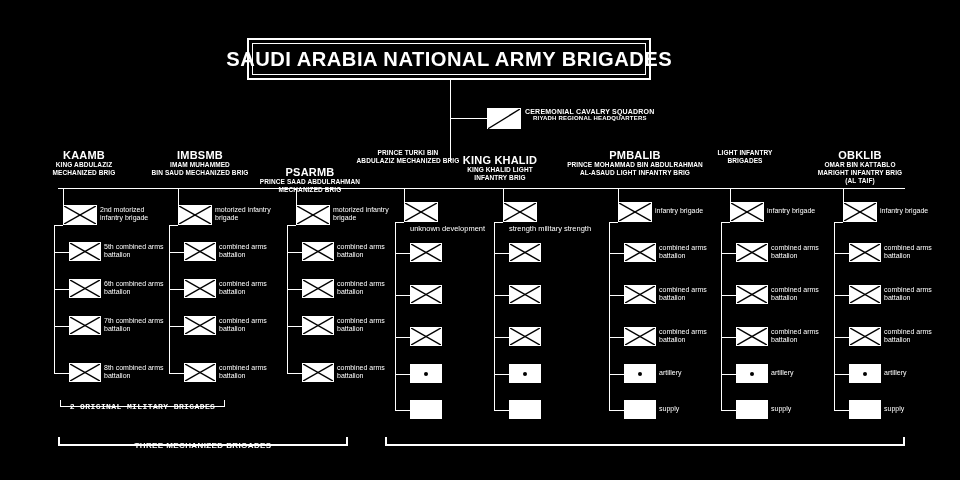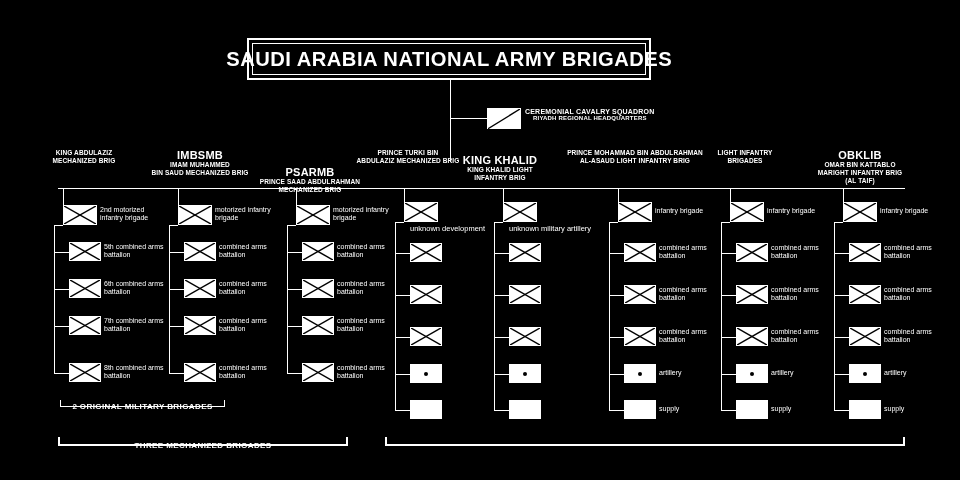--- a/index.html
+++ b/index.html
@@ -78,20 +78,21 @@
       <line x1="0" y1="21" x2="34" y2="0" stroke="#000000" stroke-width="1.4"></line>
     </svg>
   </div>
   <div class="cer-label">
     <div class="cer-l1">CEREMONIAL CAVALRY SQUADRON</div>
     <div class="cer-l2">RIYADH REGIONAL HEADQUARTERS</div>
   </div>
 
   <div id="headers">
       <div class="col-head" style="left:4px;top:149px;width:160px;">
+        <div class="col-abbr">KAAMB</div>
         <div class="col-sub">
           <div>KING ABDULAZIZ</div>
           <div>MECHANIZED BRIG</div>
         </div>
       </div>
       <div class="col-head" style="left:120px;top:149px;width:160px;">
         <div class="col-abbr">IMBSMB</div>
         <div class="col-sub">
           <div>IMAM MUHAMMED</div>
           <div>BIN SAUD MECHANIZED BRIG</div>
@@ -111,20 +112,21 @@
         </div>
       </div>
       <div class="col-head" style="left:420px;top:154px;width:160px;">
         <div class="col-abbr">KING KHALID</div>
         <div class="col-sub">
           <div>KING KHALID LIGHT</div>
           <div>INFANTRY BRIG</div>
         </div>
       </div>
       <div class="col-head" style="left:555px;top:149px;width:160px;">
+        <div class="col-abbr">PMBALIB</div>
         <div class="col-sub">
           <div>PRINCE MOHAMMAD BIN ABDULRAHMAN</div>
           <div>AL-ASAUD LIGHT INFANTRY BRIG</div>
         </div>
       </div>
       <div class="col-head" style="left:665px;top:149px;width:160px;">
         <div class="col-sub">
           <div>LIGHT INFANTRY</div>
           <div>BRIGADES</div>
         </div>
@@ -391,21 +393,21 @@
         <svg viewBox="0 0 32 19" preserveAspectRatio="none">
           <rect x="0" y="0" width="32" height="19" fill="#ffffff"></rect>
           <line x1="0" y1="0" x2="32" y2="19" stroke="#000" stroke-width="1.6"></line>
           <line x1="32" y1="0" x2="0" y2="19" stroke="#000" stroke-width="1.6"></line>
         </svg>
       </div>
       <div class="sym" style="left:509px;top:364px;width:32px;height:19px;">
         <span class="dot"></span>
       </div>
       <div class="sym" style="left:509px;top:400px;width:32px;height:19px;"></div>
-      <div class="ulabel" style="left:509px;top:225px;font-size:7.5px;">unknown military artillery</div>
+      <div class="ulabel" style="left:509px;top:225px;font-size:7.5px;">strength military strength</div>
       <div class="sym" style="left:618px;top:202px;width:34px;height:20px;">
         <svg viewBox="0 0 34 20" preserveAspectRatio="none">
           <rect x="0" y="0" width="34" height="20" fill="#ffffff"></rect>
           <line x1="0" y1="0" x2="34" y2="20" stroke="#000" stroke-width="1.6"></line>
           <line x1="34" y1="0" x2="0" y2="20" stroke="#000" stroke-width="1.6"></line>
         </svg>
       </div>
       <div class="ulabel" style="left:655px;top:207px;">infantry brigade</div>
       <div class="sym" style="left:624px;top:243px;width:32px;height:19px;">
         <svg viewBox="0 0 32 19" preserveAspectRatio="none">
@@ -509,20 +511,20 @@
       <div class="ulabel wrap" style="left:884px;top:328px;">combined arms battalion</div>
       <div class="sym" style="left:849px;top:364px;width:32px;height:19px;">
         <span class="dot"></span>
       </div>
       <div class="ulabel" style="left:884px;top:369px;">artillery</div>
       <div class="sym" style="left:849px;top:400px;width:32px;height:19px;"></div>
       <div class="ulabel" style="left:884px;top:405px;">supply</div>
     </div>
 
   <div class="bracket" style="left:60px;top:400px;width:165px;border-top:none;border-bottom:1.5px solid #fff;border-left:1.5px solid #fff;border-right:1.5px solid #fff;height:7px;"></div>
-  <div class="bracket-label" style="left:60px;top:402px;width:165px;">2 ORIGINAL MILITARY BRIGADES</div>
+  <div class="bracket-label" style="left:60px;top:402px;width:165px;font-family:Liberation Mono, monospace;">2 ORIGINAL MILITARY BRIGADES</div>
 
   <div class="bracket" style="left:58px;top:437px;width:290px;border-top:none;border-bottom:2px solid #fff;border-left:2px solid #fff;border-right:2px solid #fff;height:9px;"></div>
   <div class="bracket-label" style="left:58px;top:441px;width:290px;">THREE MECHANIZED BRIGADES</div>
 
   <div class="bracket" style="left:385px;top:437px;width:520px;border-top:none;border-bottom:2px solid #fff;border-left:2px solid #fff;border-right:2px solid #fff;height:9px;"></div>
 
 </div>
 
 </body></html>

